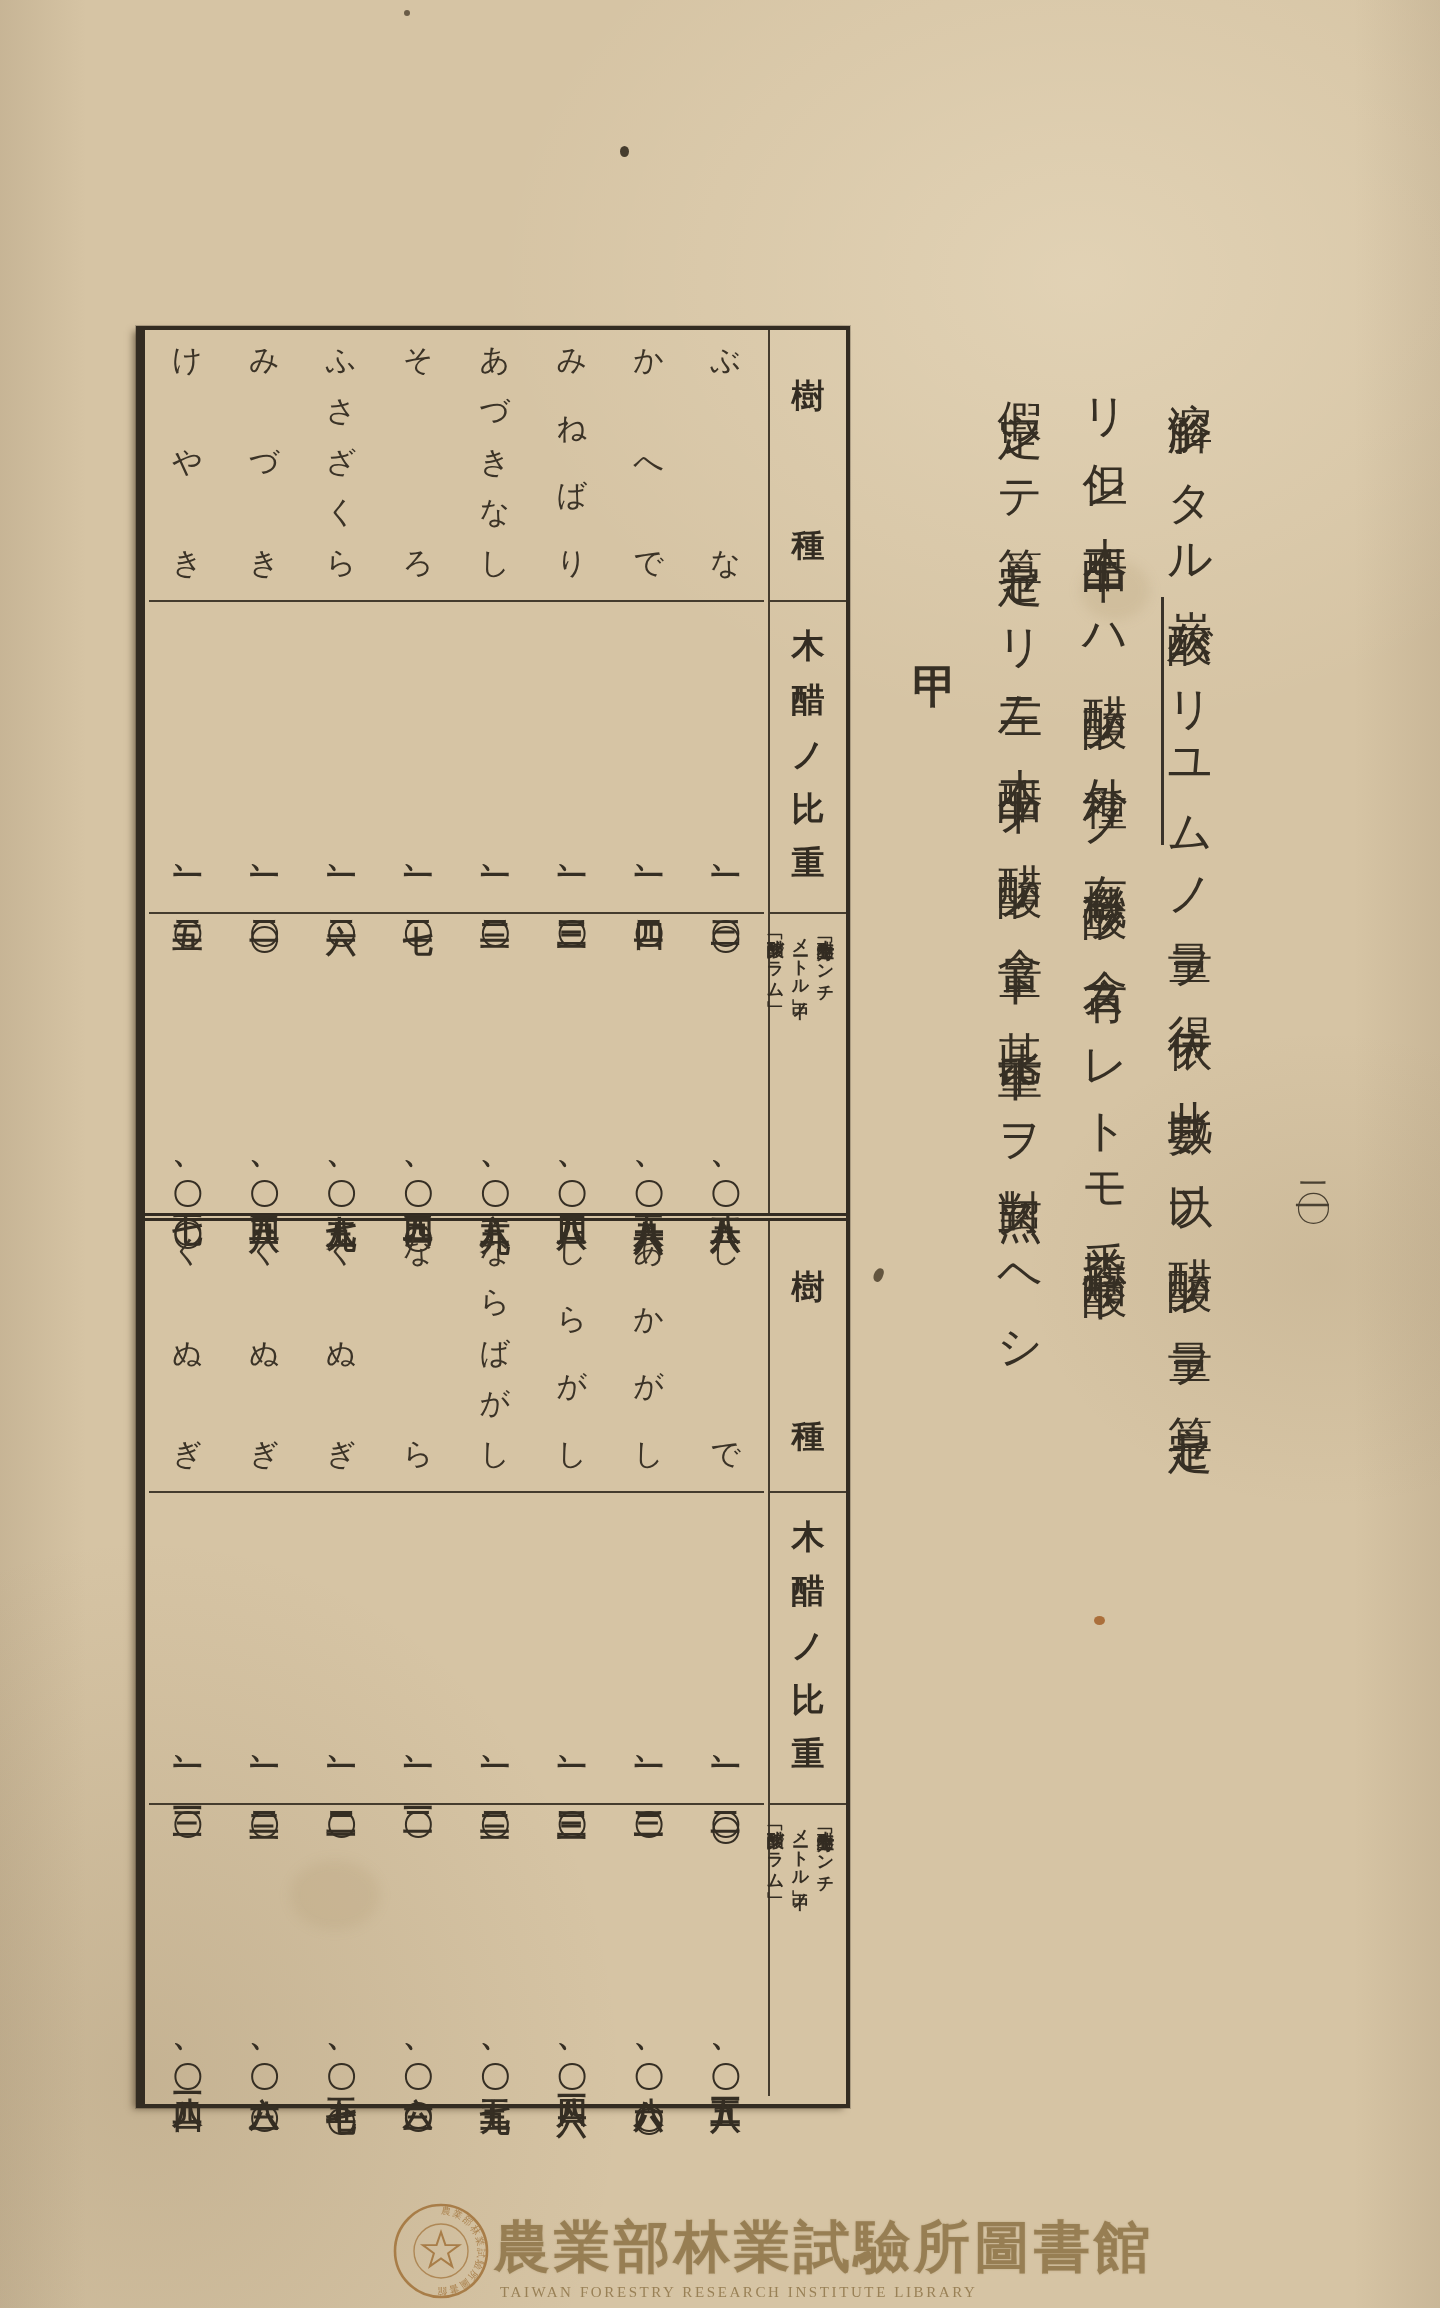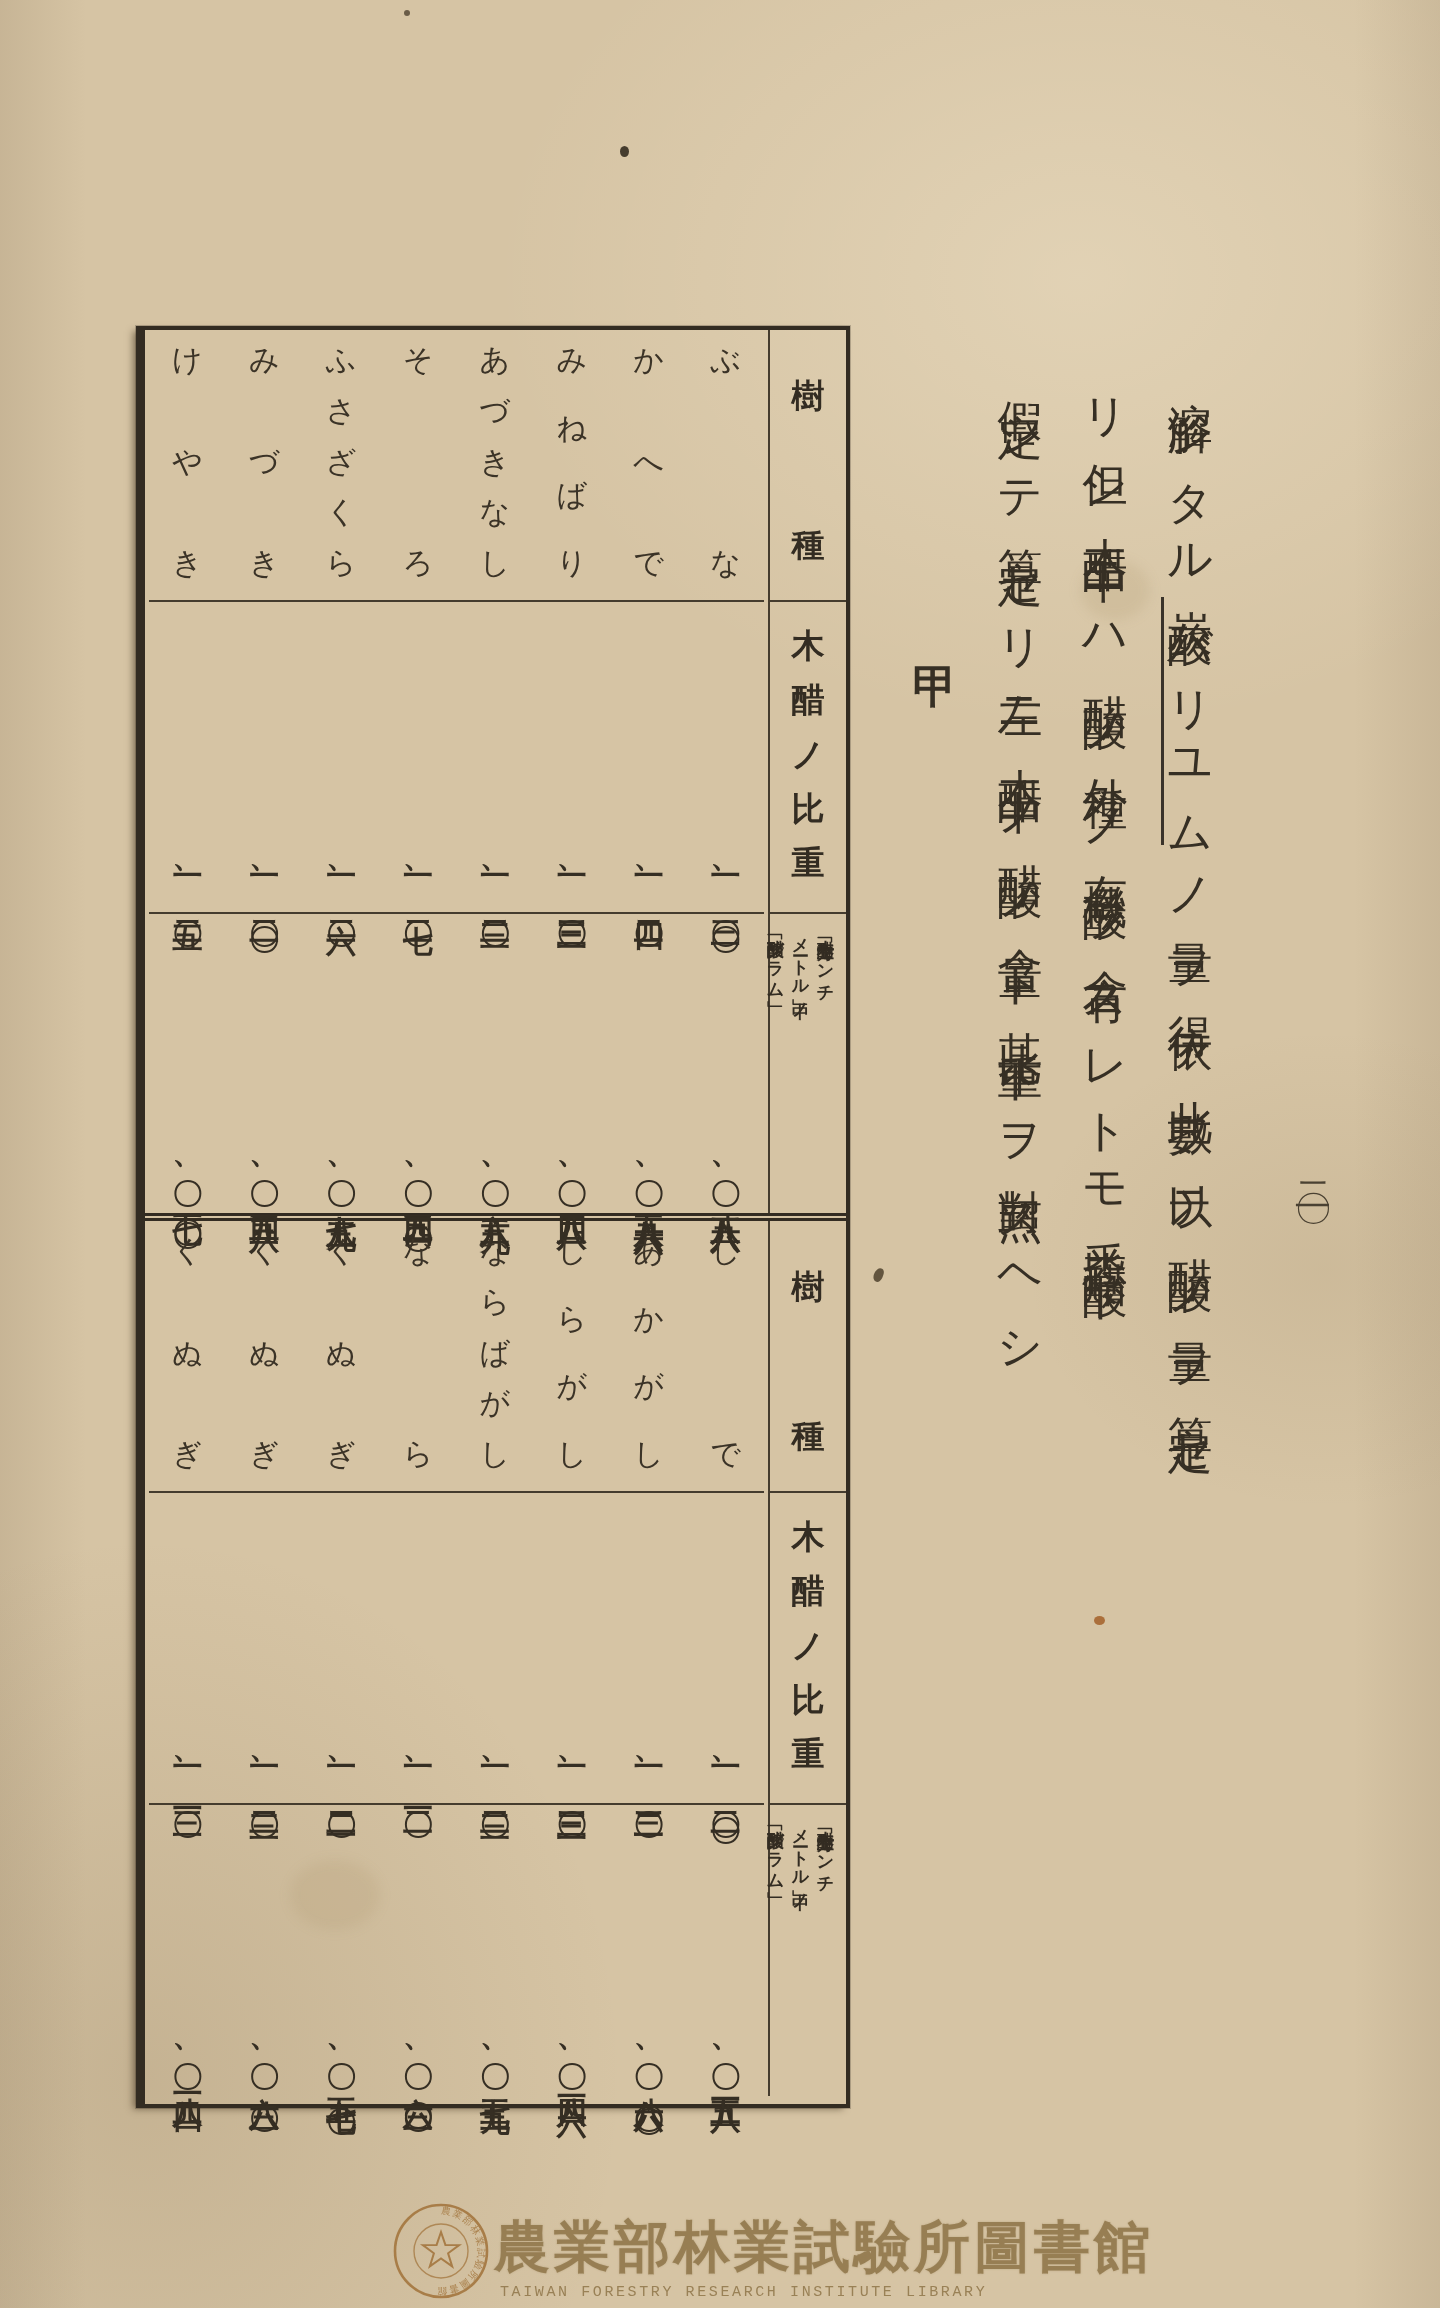--- a/index.html
+++ b/index.html
@@ -68,21 +68,21 @@
     position:absolute;top:1156px;left:1288px;
     writing-mode:vertical-rl;text-orientation:upright;
     font-size:36px;letter-spacing:8px;color:#4a4132;
   }
 
   
   .seal{position:absolute;left:392px;top:2202px;width:98px;height:98px;}
   .lib-jp{position:absolute;left:494px;top:2210px;font-size:56px;letter-spacing:4px;color:var(--wm);
     font-weight:bold;text-shadow:0 0 2px rgba(148,123,79,.4);white-space:nowrap;}
   .lib-en{position:absolute;left:500px;top:2284px;font-size:15px;letter-spacing:2.6px;color:var(--wm);
-    font-family:Liberation Mono, monospace;white-space:nowrap;text-align:right;}
+    font-family:Liberation Serif, serif;white-space:nowrap;text-align:right;}
 </style>
 </head>
 <body>
 
 <div class="shade"></div>
 
 <div class="speck" style="left:620px;top:146px;width:9px;height:11px;background:rgba(45,36,25,.85);"></div>
 <div class="speck" style="left:404px;top:10px;width:6px;height:6px;background:rgba(60,48,32,.7);"></div>
 <div class="speck" style="left:1094px;top:1616px;width:11px;height:9px;background:rgba(160,90,32,.8);"></div>
 <div class="speck" style="left:874px;top:1268px;width:9px;height:14px;background:rgba(60,48,30,.75);transform:rotate(20deg);border-radius:60% 40% 50% 50%;"></div>

